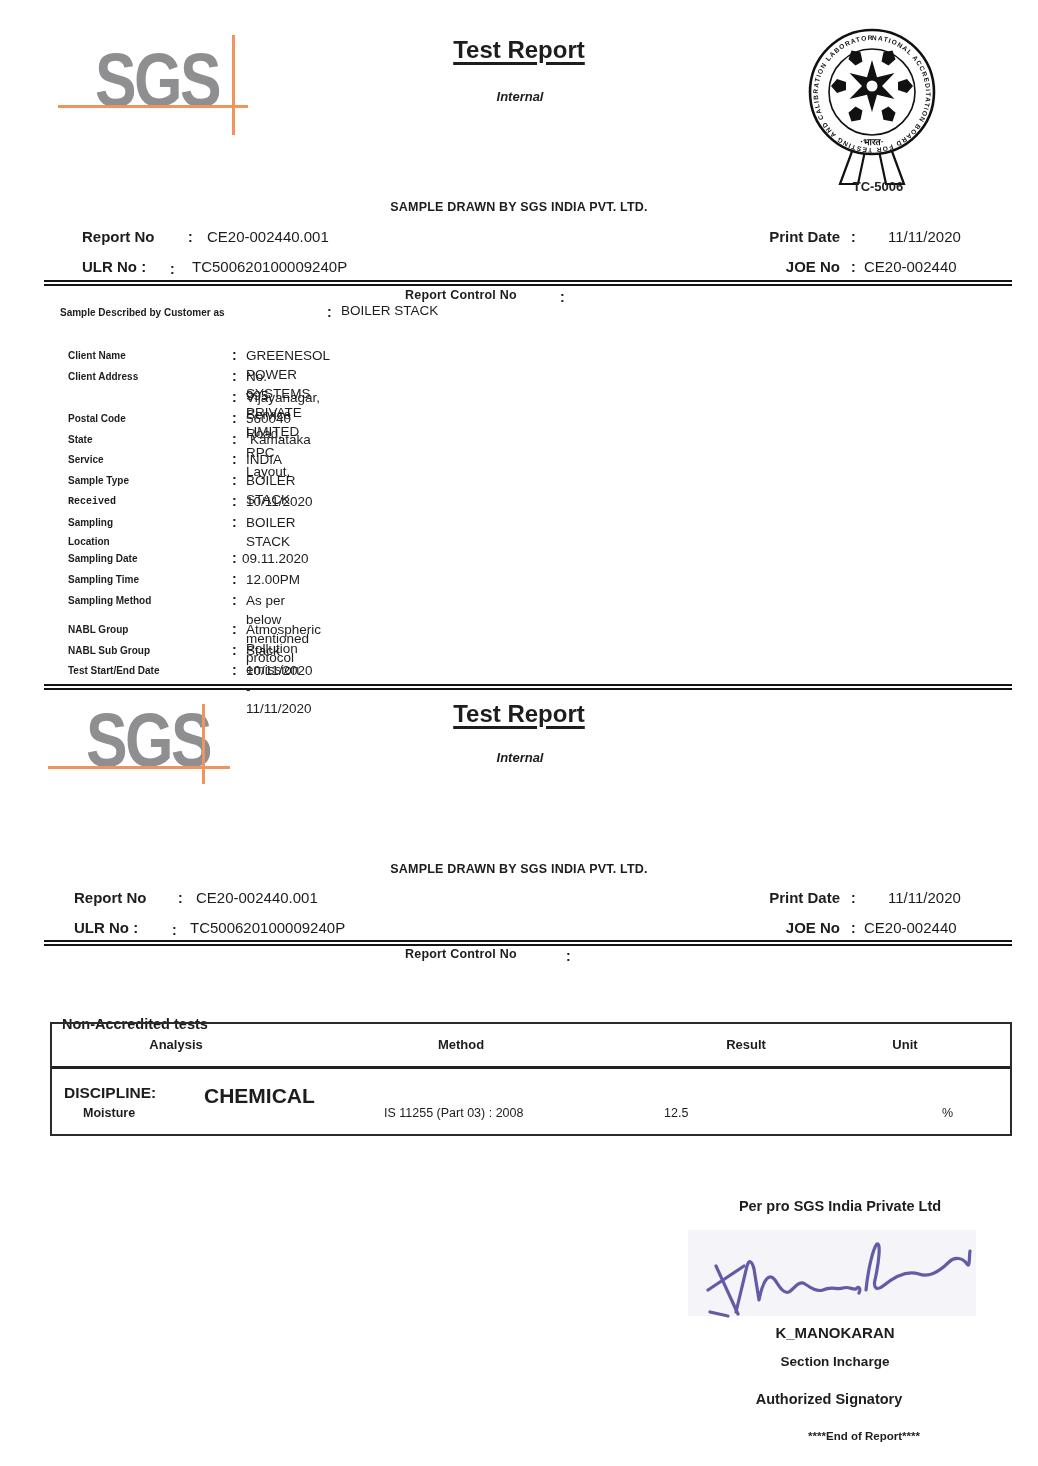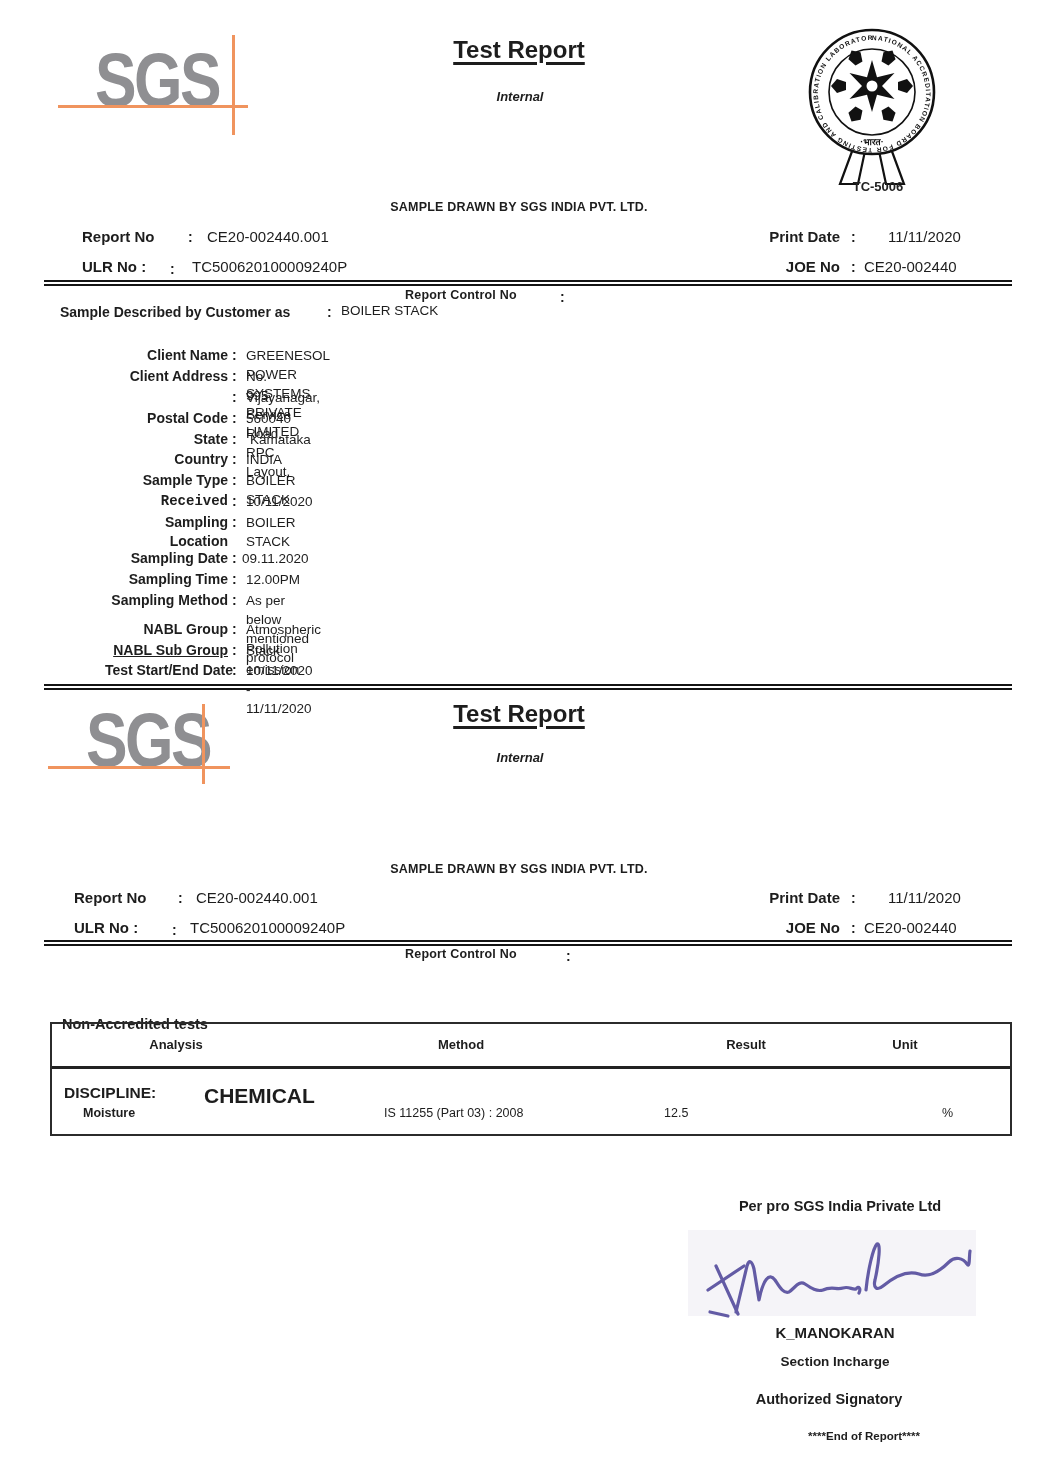--- a/index.html
+++ b/index.html
@@ -9,21 +9,21 @@
   .b{font-weight:bold;}
   .logo{font-weight:bold;color:#8f8f92;font-size:76px;line-height:1;letter-spacing:-3px;
         transform:scaleX(.82);transform-origin:left top;}
   .oline{background:#f0945e;}
   .title{font-size:24px;font-weight:bold;text-decoration:underline;text-decoration-thickness:3px;
          text-underline-offset:4px;text-align:center;}
   .subtitle{font-size:13px;font-weight:bold;font-style:italic;text-align:center;}
   .note{font-size:12.5px;font-weight:bold;letter-spacing:.2px;}
   .lab15{font-size:15px;font-weight:bold;}
   .val15{font-size:15px;}
-  .lab13{font-size:14px;font-weight:bold;white-space:pre-line;line-height:19px;text-align:right;}
+  .lab13{font-size:10px;font-weight:bold;white-space:pre-line;line-height:19px;}
   .val13{font-size:13.5px;line-height:19px;}
   .c::before{content:":";font-weight:bold;font-size:14px;}
   .dline{height:2px;border-top:2px solid #141414;border-bottom:2px solid #141414;}
   .tbl{border:2px solid #2b2b2b;}
   .th{font-size:13px;font-weight:bold;text-align:center;width:110px;}
   .cellsm{font-size:12.5px;}
   .sig-center{text-align:center;}
   svg text{font-family:"Liberation Sans","DejaVu Sans",sans-serif;}
 </style>
 </head>
@@ -114,21 +114,21 @@
       <span class="abs lab13" style="left:68px;width:160px;">Postal Code</span>
       <span class="abs c" style="left:232px;"></span>
       <span class="abs val13" style="left:246px;">560040</span>
     </div>
     <div class="abs" style="top:430px;">
       <span class="abs lab13" style="left:68px;width:160px;">State</span>
       <span class="abs c" style="left:232px;"></span>
       <span class="abs val13" style="left:250px;">Kamataka</span>
     </div>
     <div class="abs" style="top:450px;">
-      <span class="abs lab13" style="left:68px;width:160px;">Country</span>
+      <span class="abs lab13" style="left:68px;width:160px;">Service</span>
       <span class="abs c" style="left:232px;"></span>
       <span class="abs val13" style="left:246px;">INDIA</span>
     </div>
     <div class="abs" style="top:471px;">
       <span class="abs lab13" style="left:68px;width:160px;">Sample Type</span>
       <span class="abs c" style="left:232px;"></span>
       <span class="abs val13" style="left:246px;">BOILER STACK</span>
     </div>
     <div class="abs" style="top:492px;">
       <span class="abs lab13" style="left:68px;width:160px;font-family:Liberation Mono, monospace;">Received</span>
@@ -155,21 +155,21 @@
       <span class="abs lab13" style="left:68px;width:160px;">Sampling Method</span>
       <span class="abs c" style="left:232px;"></span>
       <span class="abs val13" style="left:246px;">As per below mentioned protocol</span>
     </div>
     <div class="abs" style="top:620px;">
       <span class="abs lab13" style="left:68px;width:160px;">NABL Group</span>
       <span class="abs c" style="left:232px;"></span>
       <span class="abs val13" style="left:246px;">Atmospheric Pollution</span>
     </div>
     <div class="abs" style="top:641px;">
-      <span class="abs lab13" style="left:68px;width:160px;text-decoration:underline;">NABL Sub Group</span>
+      <span class="abs lab13" style="left:68px;width:160px;">NABL Sub Group</span>
       <span class="abs c" style="left:232px;"></span>
       <span class="abs val13" style="left:246px;">Stack emission</span>
     </div>
     <div class="abs" style="top:661px;">
       <span class="abs lab13" style="left:68px;width:165px;">Test Start/End Date</span>
       <span class="abs c" style="left:232px;"></span>
       <span class="abs val13" style="left:246px;">10/11/2020 - 11/11/2020</span>
     </div>
   </div>
 

